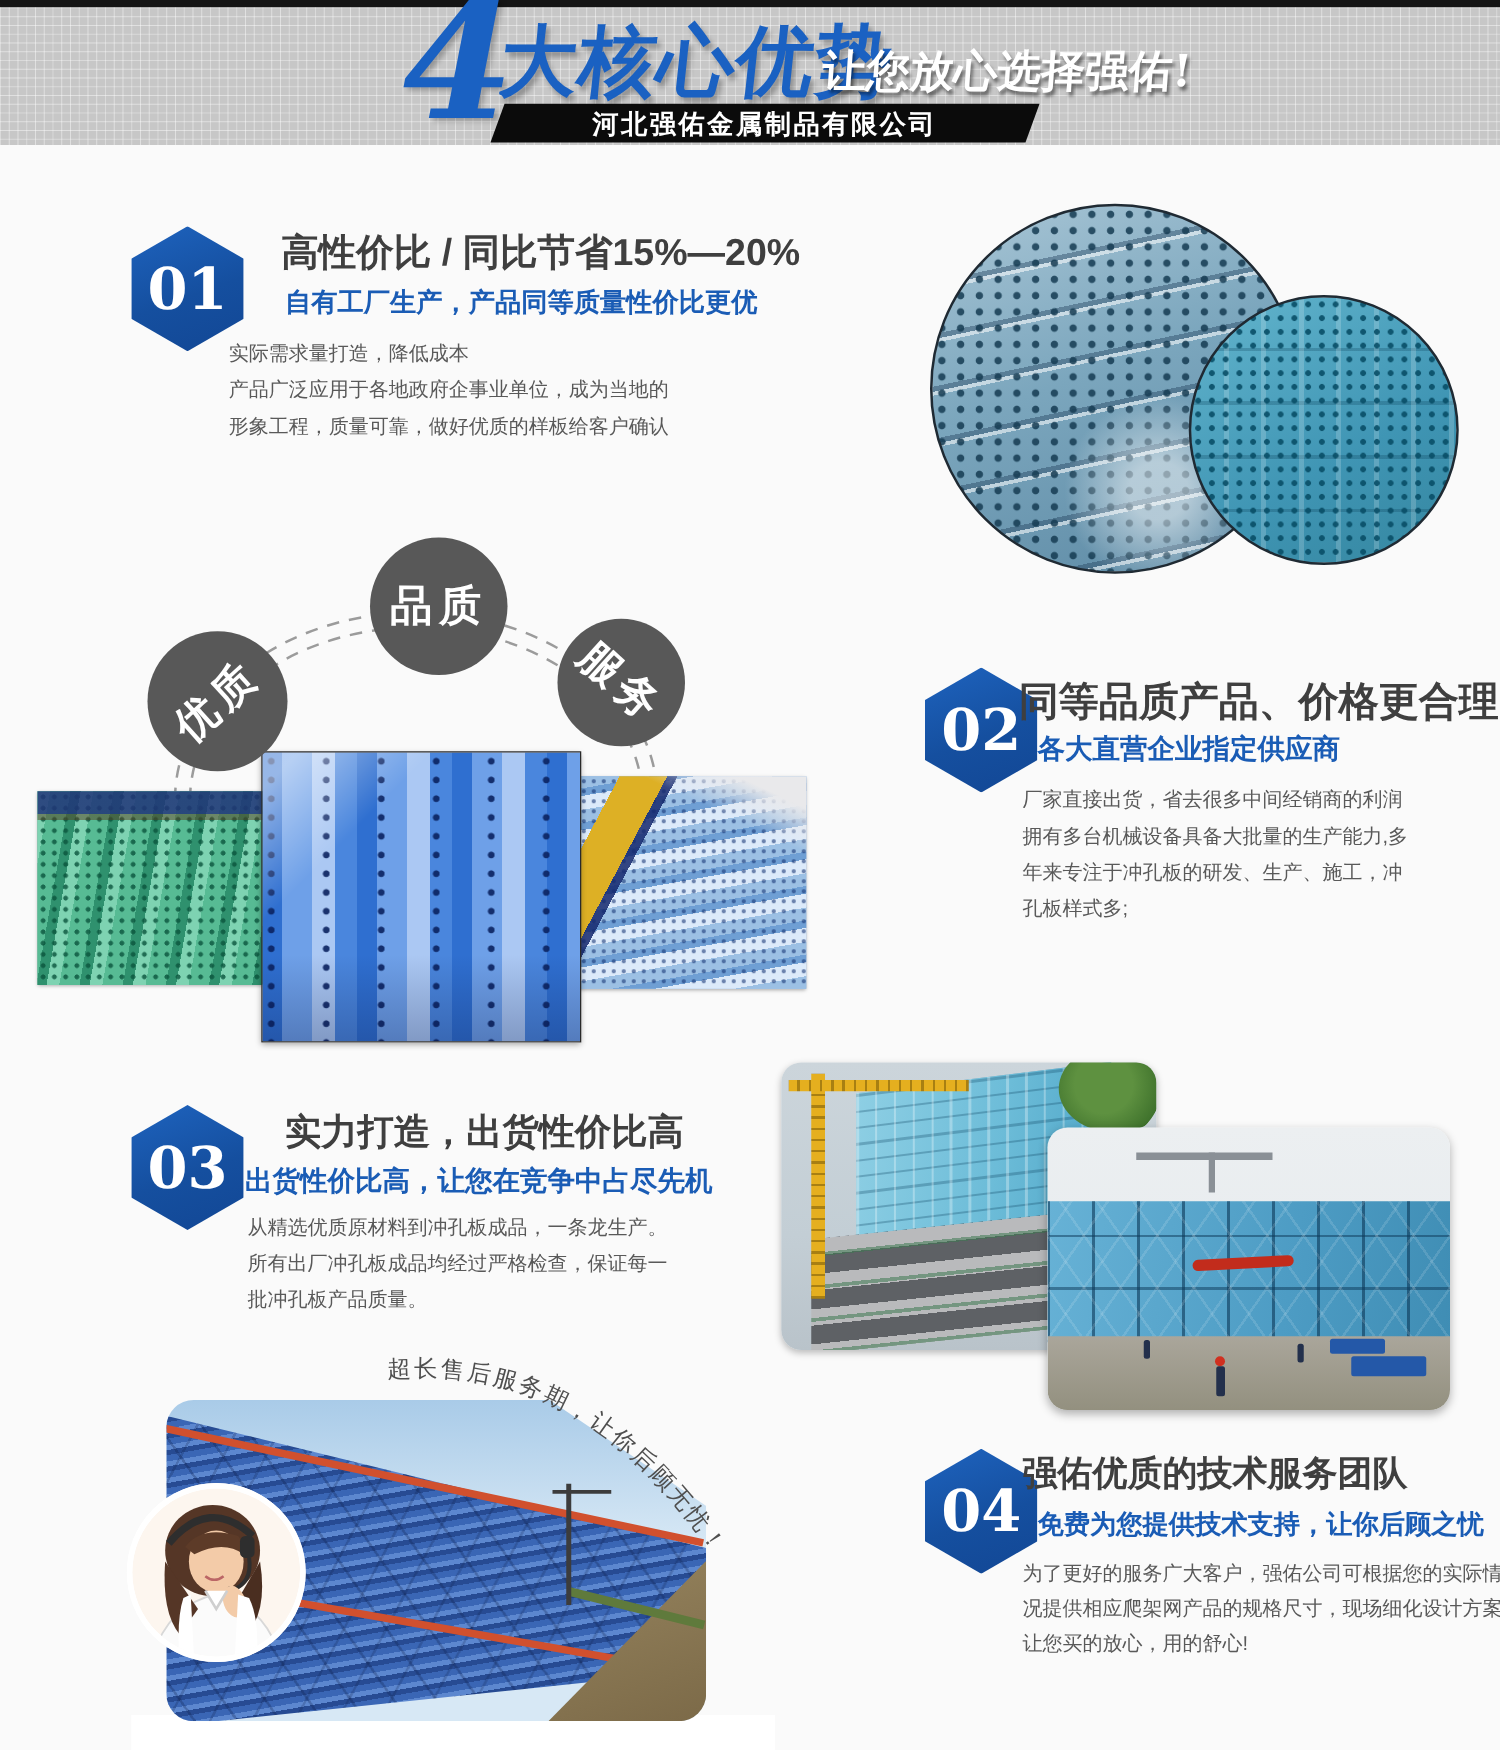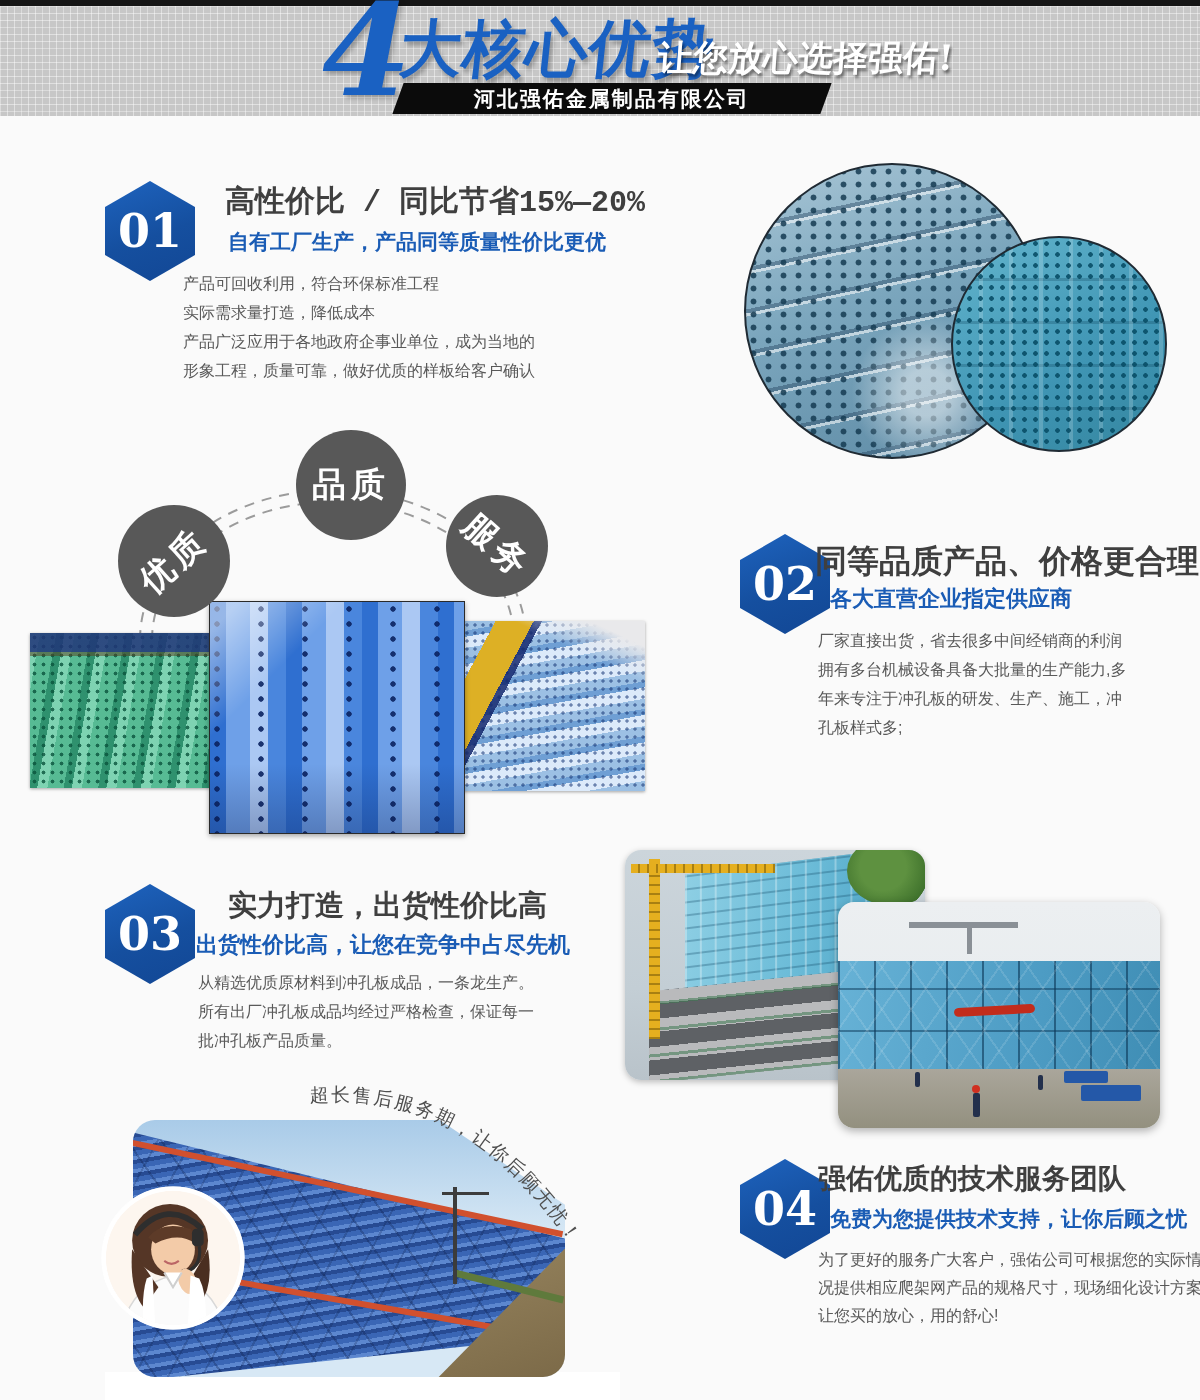--- a/index.html
+++ b/index.html
@@ -161,24 +161,23 @@
     <div class="abs header-tagline">让您放心选择强佑!</div>
     <div class="abs company-bar">
       <span>河北强佑金属制品有限公司</span>
     </div>
   </div>
 
   <div class="abs" style="left:105px;top:181px;">
     <div class="abs hex" style="left:0;top:0;">
       <span>01</span>
     </div>
-    <div class="abs sec-title t-sans" style="left:120px;top:5px;font-size:30px;font-family:Liberation Mono, monospace;">高性价比 / 同比节省15%—20%</div>
+    <div class="abs sec-title t-sans" style="left:120px;top:5px;font-size:30px;">高性价比 / 同比节省15%—20%</div>
     <div class="abs sec-sub" style="left:123px;top:47px;font-size:21px;">自有工厂生产，产品同等质量性价比更优</div>
     <div class="abs sec-body" style="left:78px;top:88px;">
-      <div>产品可回收利用，符合环保标准工程</div>
       <div>实际需求量打造，降低成本</div>
       <div>产品广泛应用于各地政府企事业单位，成为当地的</div>
       <div>形象工程，质量可靠，做好优质的样板给客户确认</div>
     </div>
   </div>
 
   <div class="abs pcircle pcircle-large"></div>
   <div class="abs pcircle pcircle-small"></div>
 
   <svg class="abs arcs-svg" width="1200" height="1400">

